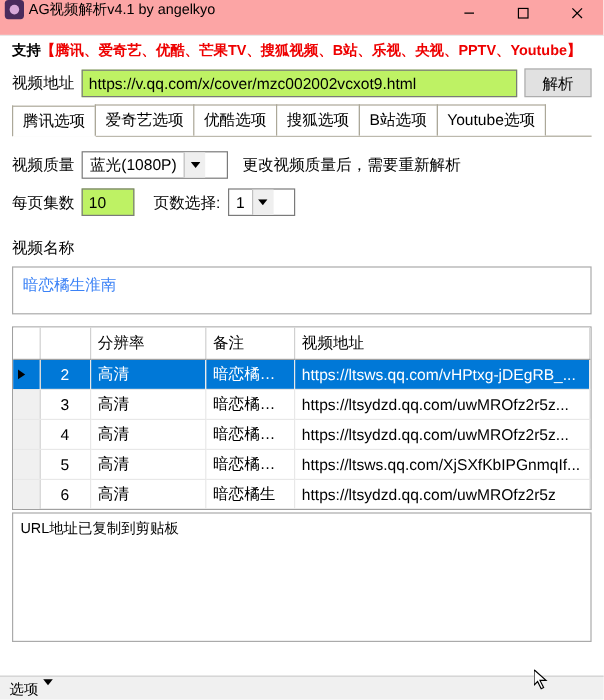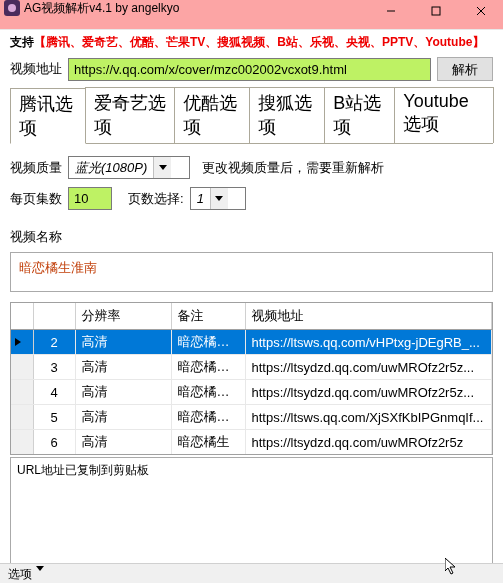--- a/index.html
+++ b/index.html
@@ -12,31 +12,31 @@
 .winbtn { width: 45px; height: 22px; display: flex; align-items: center; justify-content: center; color: #000; }
 .winbtn svg { width: 10px; height: 10px; stroke: #000; stroke-width: 1; fill: none; }
 .support-line { padding: 4px 10px 2px 10px; font-size: 13px; font-weight: bold; }
 .support-line .red { color: #e00; }
 .row { display: flex; align-items: center; padding: 4px 10px; gap: 6px; }
 .label { color: #000; font-size: 13px; }
 .textbox { border: 1px solid #7a7a7a; padding: 3px 5px; background: #bef264; font-size: 13px; height: 23px; }
 .url-input { flex: 1; }
 .btn { border: 1px solid #adadad; background: #e1e1e1; padding: 3px 14px; font-size: 13px; height: 24px; }
 .tabbar { display: flex; border-bottom: 1px solid #aca899; margin: 2px 10px 0 10px; }
-.tab { padding: 3px 8px 3px 8px; border: 1px solid #aca899; border-bottom: none; background: #fff; margin-right: -1px; position: relative; font-size: 18px; }
+.tab { padding: 3px 8px 3px 8px; border: 1px solid #aca899; border-bottom: none; background: #fff; margin-right: -1px; position: relative; font-size: 13px; }
 .tab.active { background: #fff; top: 1px; border-bottom: 1px solid #fff; }
 .hint { color: #000; font-size: 13px; margin-left: 6px; }
 .smallbox { width: 44px; text-align: left; }
-.combo { display: inline-flex; align-items: center; border: 1px solid #7a7a7a; background: #fff; height: 23px; font-style: italic; }
+.combo { display: inline-flex; align-items: center; border: 1px solid #7a7a7a; background: #fff; height: 23px; }
 .combo .val { padding: 0 6px; font-size: 13px; }
 .combo .arrow { width: 18px; height: 21px; border-left: 1px solid #c0c0c0; background: #efefef; display: flex; align-items: center; justify-content: center; }
 .combo .arrow svg { width: 8px; height: 5px; fill: #000; }
 .section { padding: 4px 10px; }
 .namebox { border: 1px solid #aaa; padding: 6px 8px; margin: 2px 10px 10px 10px; height: 40px; }
-.namebox .orange { color: #c2410c; font-size: 13px; }
+.namebox .orange { color: #3b82f6; font-size: 13px; }
 .tablewrap { border: 1px solid #a0a0a0; margin: 4px 10px 2px 10px; background: #fff; position: relative; }
 .table { width: 100%; border-collapse: collapse; table-layout: fixed; }
 .th { background: #fff; border-right: 1px solid #d0d0d0; border-bottom: 1px solid #a0a0a0; padding: 4px 6px; text-align: left; font-weight: normal; font-size: 13px; }
 .td { border-right: 1px solid #e8e8e8; border-bottom: 1px solid #e8e8e8; padding: 3px 6px; white-space: nowrap; overflow: hidden; text-overflow: ellipsis; font-size: 13px; }
 .rhdr { width: 22px; background: #f0f0f0; text-align: center; border-right: 1px solid #d0d0d0; border-bottom: 1px solid #e8e8e8; font-size: 12px; }
 .row-sel .td, .row-sel .rhdr.selmark { background: #0078d7; color: #fff; }
 .row-sel .rhdr.selmark { position: relative; }
 .selptr { position: absolute; left: 4px; top: 50%; transform: translateY(-50%); width: 0; height: 0; border-top: 4px solid transparent; border-bottom: 4px solid transparent; border-left: 6px solid #000; }
 .logbox { border: 1px solid #aaa; margin: 2px 10px 0 10px; padding: 4px 6px; height: 108px; font-size: 13px; }
 .footer { position: absolute; bottom: 0; left: 0; right: 0; display: flex; align-items: flex-start; padding: 2px 8px; border-top: 1px solid #d0d0d0; background: #f0f0f0; height: 20px; }

